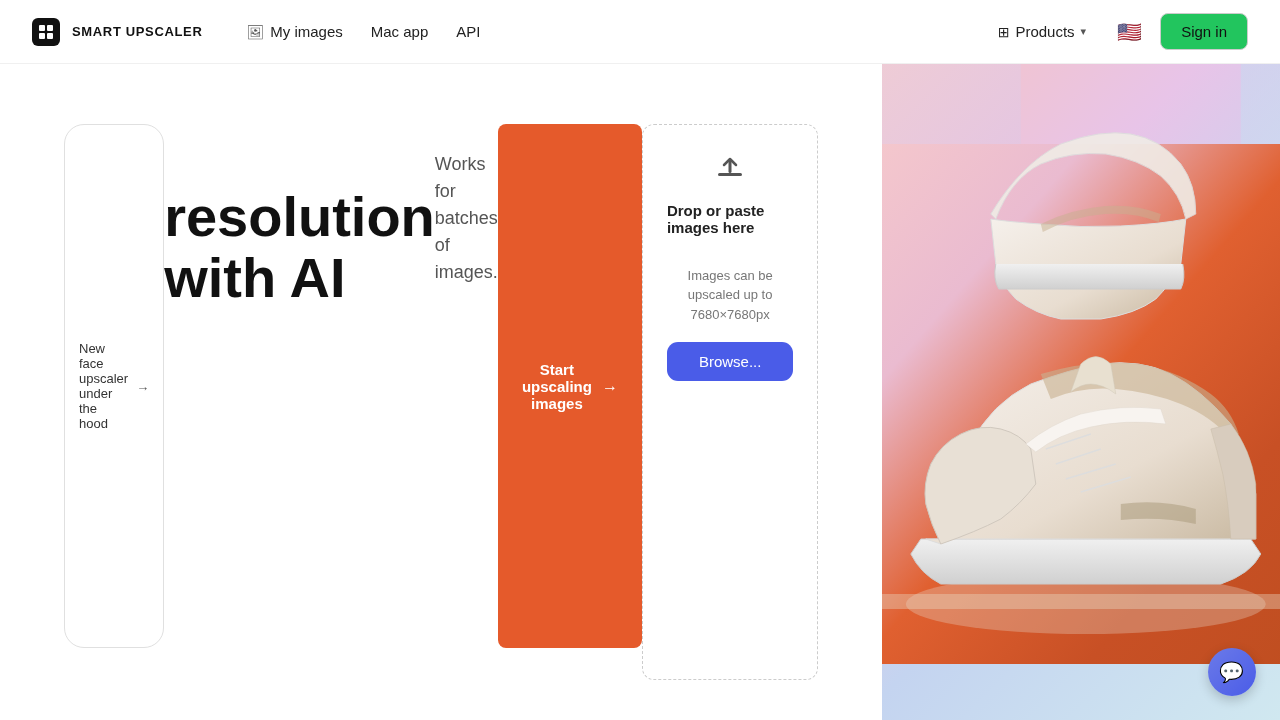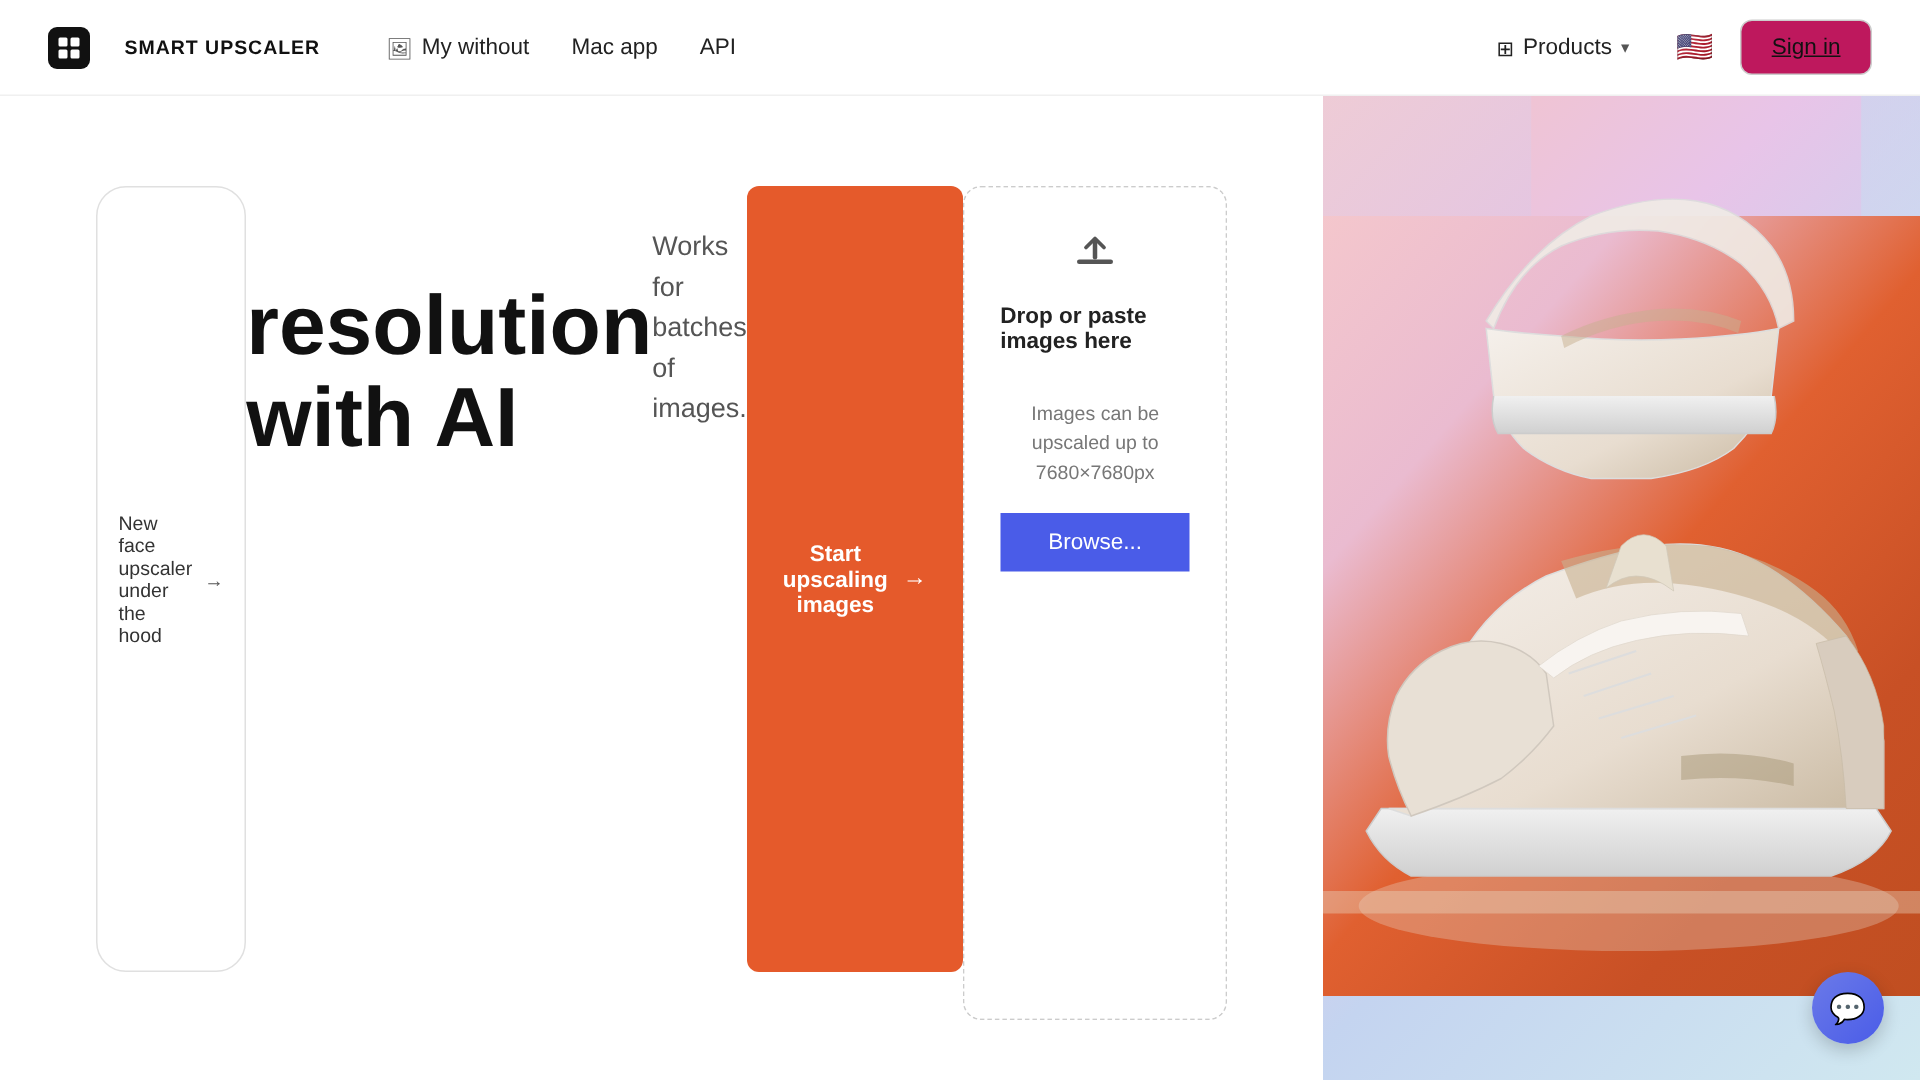--- a/index.html
+++ b/index.html
@@ -3,21 +3,21 @@
   <meta charset="utf-8">
   <style>
     * { margin: 0; padding: 0; box-sizing: border-box; }
     body { font-family: -apple-system, BlinkMacSystemFont, 'Segoe UI', sans-serif; background: #fff; width: 1280px; height: 720px; overflow: hidden; }
 
     
     nav {
       display: flex; align-items: center; padding: 0 32px; height: 64px;
       border-bottom: 1px solid #f0f0f0; background: #fff; position: relative; z-index: 10;
     }
-    .nav-logo { display: flex; align-items: center; gap: 23px; margin-right: 32px; }
+    .nav-logo { display: flex; align-items: center; gap: 12px; margin-right: 32px; }
     .nav-logo-icon {
       width: 28px; height: 28px; background: #111; border-radius: 6px;
       display: flex; align-items: center; justify-content: center;
     }
     .nav-logo-icon svg { width: 16px; height: 16px; fill: #fff; }
     .nav-logo-text { font-size: 13px; font-weight: 700; letter-spacing: 0.05em; color: #111; text-transform: uppercase; }
     .nav-links { display: flex; align-items: center; gap: 4px; }
     .nav-link {
       display: flex; align-items: center; gap: 6px; padding: 8px 12px;
       font-size: 15px; color: #222; text-decoration: none; border-radius: 6px; cursor: pointer;
@@ -29,22 +29,22 @@
       display: flex; align-items: center; gap: 6px; padding: 8px 14px;
       font-size: 15px; color: #222; cursor: pointer; border-radius: 6px; border: none; background: none;
     }
     .products-icon { font-size: 14px; }
     .chevron { font-size: 11px; color: #555; }
     .flag-btn {
       width: 36px; height: 36px; border-radius: 6px; border: none; background: none;
       cursor: pointer; display: flex; align-items: center; justify-content: center; font-size: 20px;
     }
     .signin-btn {
-      padding: 9px 20px; border: 1.5px solid #ccc; border-radius: 8px; background: #be185d;
-      font-size: 15px; font-weight: 500; cursor: pointer; color: #111; text-decoration: underline;
+      padding: 9px 20px; border: 1.5px solid #ccc; border-radius: 8px; background: #22c55e;
+      font-size: 15px; font-weight: 500; cursor: pointer; color: #111;
     }
 
     
     .main { display: flex; height: calc(720px - 64px); }
 
     
     .left-content { flex: 0 0 600px; padding: 60px 64px 40px 64px; display: flex; flex-direction: row; }
 
     .announcement-badge {
       display: inline-flex; align-items: center; gap: 8px;
@@ -71,21 +71,21 @@
     .upload-area {
       border: 1.5px dashed #ccc; border-radius: 12px; padding: 28px 24px;
       display: flex; flex-direction: column; align-items: center; gap: 10px;
       background: #fff; max-width: 480px;
     }
     .upload-icon { font-size: 28px; color: #555; }
     .upload-title { font-size: 15px; font-weight: 600; color: #222; }
     .upload-subtitle { font-size: 13px; color: #777; text-align: center; line-height: 1.5; }
     .browse-btn {
       margin-top: 8px; background: #4a5ce8; color: #fff; border: none;
-      padding: 11px 32px; border-radius: 0; font-size: 15px; font-weight: 500; cursor: pointer;
+      padding: 11px 32px; border-radius: 11px; font-size: 15px; font-weight: 500; cursor: pointer;
     }
 
     
     .right-image {
       flex: 1; position: relative; overflow: hidden;
     }
     .image-container {
       width: 100%; height: 100%;
       background: linear-gradient(135deg, #f5c4c4 0%, #e8c4e8 30%, #c4d4f0 60%, #d0e8f0 100%);
       display: flex; align-items: center; justify-content: center; position: relative;
@@ -113,21 +113,21 @@
         <rect x="1" y="9" width="6" height="6" rx="1"></rect>
         <rect x="9" y="9" width="6" height="6" rx="1"></rect>
       </svg>
     </div>
     <span class="nav-logo-text">SMART UPSCALER</span>
   </div>
 
   <div class="nav-links">
     <a class="nav-link">
       <span class="nav-link-icon">🖼</span>
-      <span>My without</span>
+      <span>My images</span>
     </a>
     <a class="nav-link">
       <span>Mac app</span>
     </a>
     <a class="nav-link">
       <span>API</span>
     </a>
   </div>
 
   <div class="nav-right">

